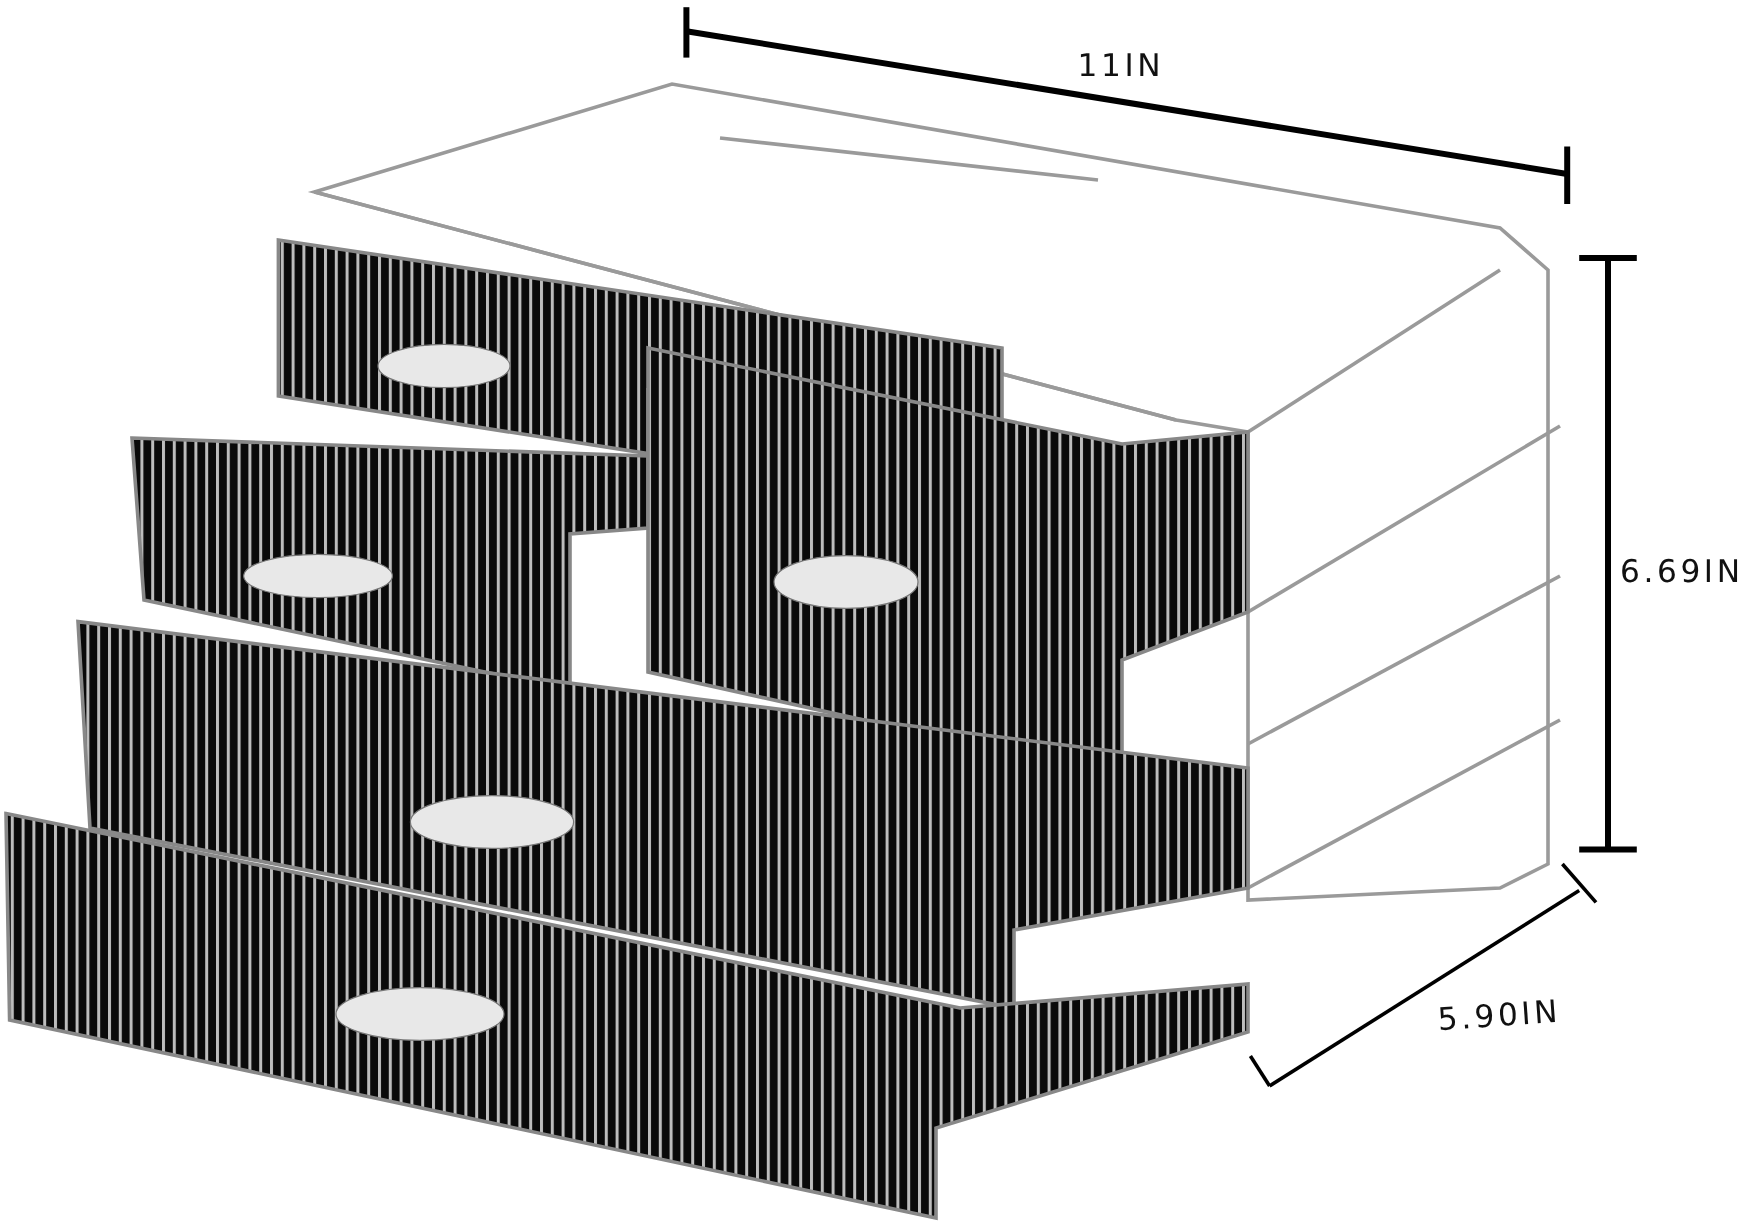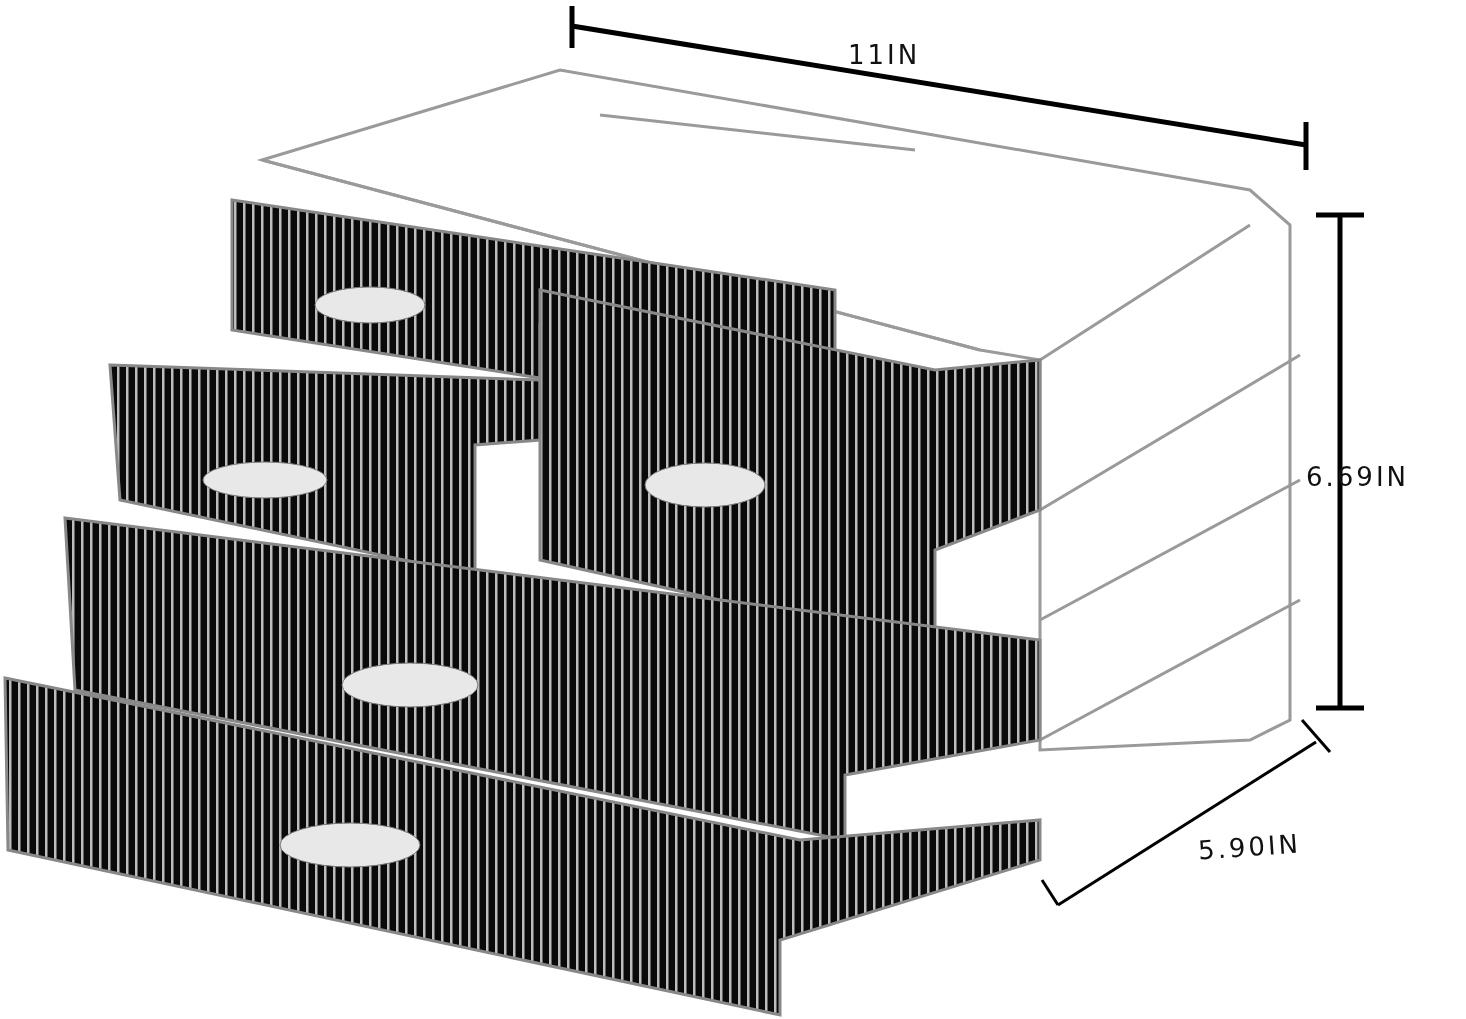--- a/index.html
+++ b/index.html
@@ -66,15 +66,15 @@
     <polygon points="65,518 1040,640 1040,740 845,775 845,840 75,690" fill="url(#ribs)" stroke="#888" stroke-width="3"></polygon>
     <ellipse cx="410" cy="685" rx="68" ry="22" fill="#e8e8e8" stroke="#777"></ellipse>
   </g>
 
   <g>
     <polygon points="5,678 800,840 1040,820 1040,860 780,940 780,1015 8,850" fill="url(#ribs)" stroke="#888" stroke-width="3"></polygon>
     <ellipse cx="350" cy="845" rx="70" ry="22" fill="#e8e8e8" stroke="#777"></ellipse>
   </g>
 </svg>
 
-<div class="dim-label" style="left:848px; top:40px;">11IN</div>
-<div class="dim-label" style="left:1306px; top:462px;">6.69IN</div>
+<div class="dim-label" style="left:898px; top:40px;">11IN</div>
+<div class="dim-label" style="left:1350px; top:462px;">6.69IN</div>
 <div class="dim-label" style="left:1198px; top:832px; transform:rotate(-4deg);">5.90IN</div>
 
 </body></html>

